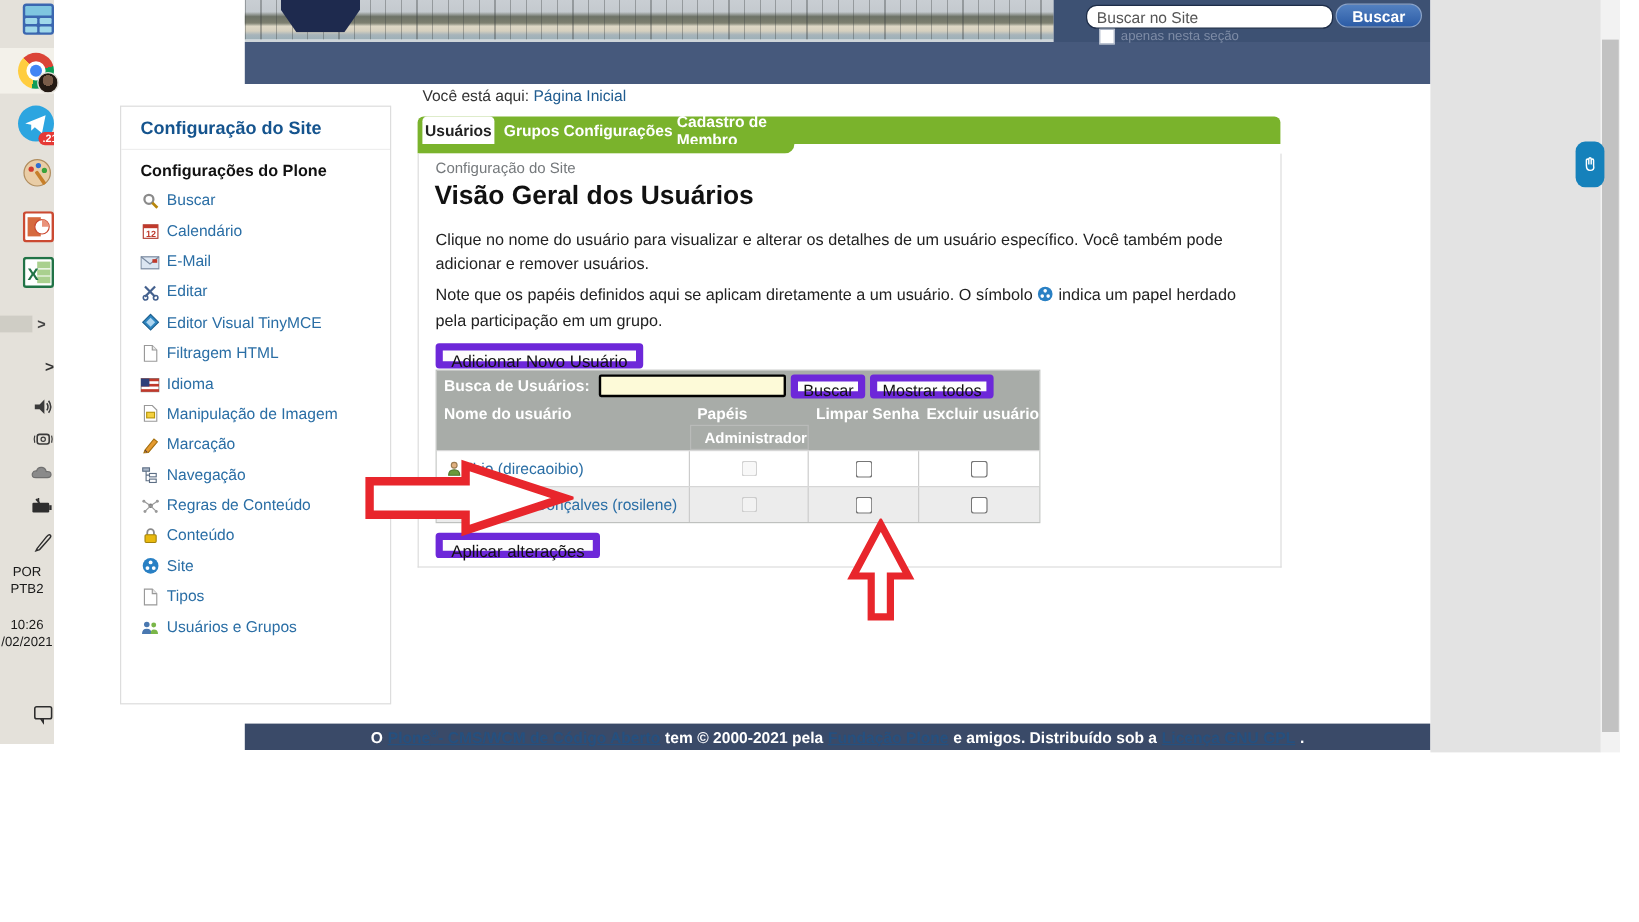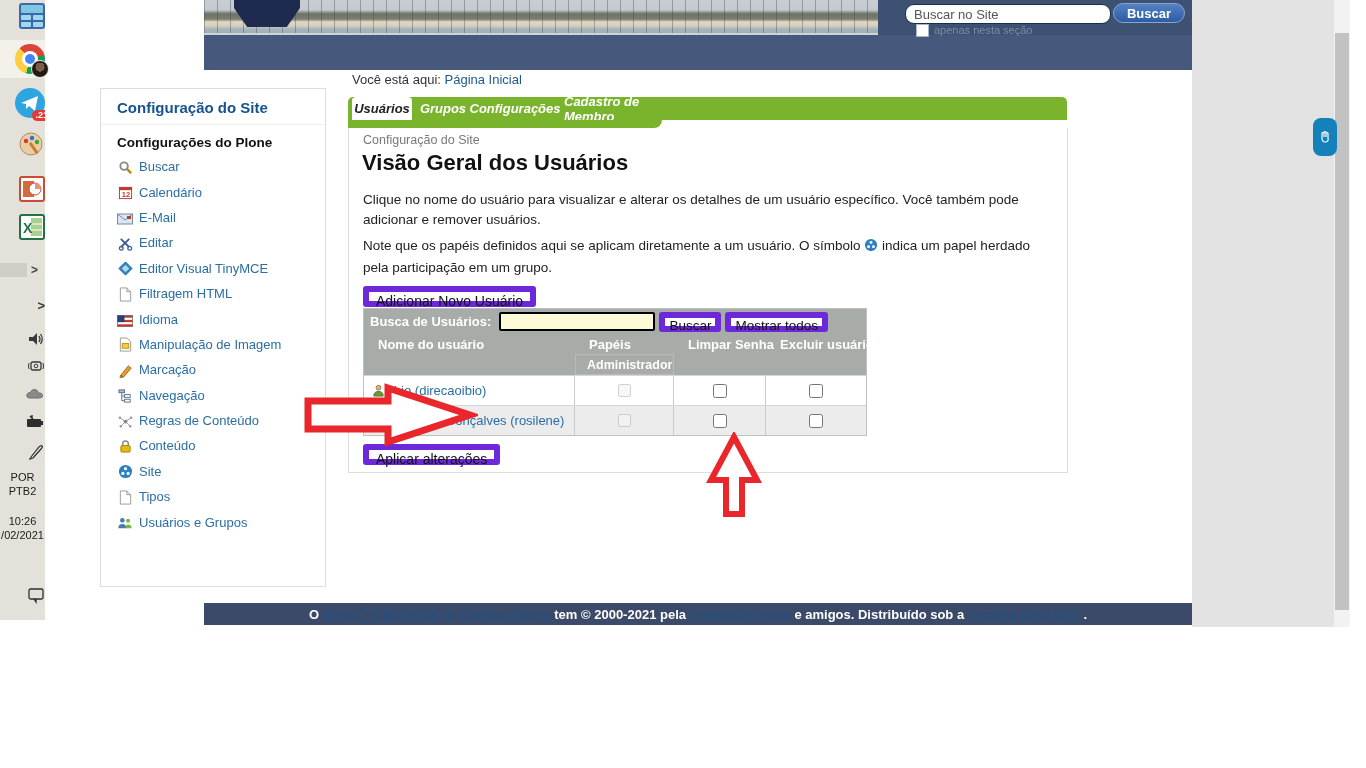--- a/index.html
+++ b/index.html
@@ -57,42 +57,42 @@
   
   .portlet{position:absolute;left:55px;top:88px;width:224px;height:497px;background:#fff;border:1px solid #ddd;}
   .portlet-title{padding:10px 16px 8px 16px;font-size:15px;font-weight:bold;color:#15548e;border-bottom:1px solid #eee;}
   .portlet-section{padding:10px 16px 2px 16px;font-size:13.5px;font-weight:bold;color:#111;}
   .pl-list{list-style:none;margin:0;padding:2px 0 0 0;}
   .pl-list li{height:25.4px;display:flex;align-items:center;padding-left:16px;}
   .pl-list a{display:flex;align-items:center;gap:6px;color:#2a6ea5;text-decoration:none;font-size:13px;}
   .pl-ico{width:16px;height:16px;display:inline-flex;align-items:flex-end;justify-content:center;flex:0 0 16px;}
 
   
-  .tabbar{position:absolute;left:303px;top:97px;width:719px;height:23px;background:#7ab32c;border-radius:5px 5px 0 0;font-style:italic;}
+  .tabbar{position:absolute;left:303px;top:97px;width:719px;height:23px;background:#7ab32c;border-radius:5px 5px 0 0;}
   .tabbar .tab{position:absolute;top:0;height:23px;display:flex;align-items:center;justify-content:center;color:#fff;font-weight:bold;font-size:13px;cursor:pointer;}
   .tab.active{background:#fff;color:#222;border-radius:4px 4px 0 0;}
   .substrip{position:absolute;left:303px;top:120px;width:314px;height:8px;background:#7ab32c;border-radius:0 0 8px 0;}
   .frame{position:absolute;left:303px;top:128px;width:718px;height:344px;background:#fff;border:1px solid #ddd;border-top:none;}
   .uplink{position:absolute;left:14px;top:5px;font-size:12.5px;color:#75797c;text-decoration:none;}
   .h1{position:absolute;left:13px;top:22px;font-size:22px;font-weight:bold;color:#111;}
   .para{position:absolute;left:14px;width:688px;font-size:13.5px;color:#222;line-height:1.45;}
   .plone-inline{display:inline-block;vertical-align:-2px;}
 
   .btn{border:6px solid #6d28d9;border-radius:3px;background:#fdfdfd;font-size:14px;color:#111;padding:1px 7px;font-family:"Liberation Sans",sans-serif;cursor:pointer;}
   .add-btn{position:absolute;left:14px;top:158px;height:21px;}
   .apply-btn{position:absolute;left:14px;top:316px;height:21px;}
 
   
   .utable{position:absolute;left:14px;top:180px;width:504px;border:1px solid #bfc1bf;box-sizing:border-box;}
   .thead{background:#a8aca8;}
   .trowA{display:flex;align-items:center;height:25px;gap:4px;padding-left:6px;}
   .trowA .lbl{font-size:13px;font-weight:bold;color:#fff;white-space:nowrap;}
   .tsearch{width:148px;height:13px;background:#fdfad8;border:2px solid #000;border-radius:2px;margin-left:4px;}
   .sm-btn{font-size:13.5px;padding:0 4px;height:20px;}
-  .trowB{display:grid;grid-template-columns:211px 99px 92px 100px;height:20px;align-items:center;margin-left:8px;}
+  .trowB{display:grid;grid-template-columns:211px 99px 92px 100px;height:20px;align-items:center;}
   .trowB div{font-size:13px;font-weight:bold;color:#fff;padding-left:6px;white-space:nowrap;}
   .trowC{display:grid;grid-template-columns:211px 99px 92px 100px;height:21px;align-items:center;}
   .role-cell{font-size:12.5px;font-weight:bold;color:#fff;padding-left:11px;border:1px solid #b9bbb9;height:100%;display:flex;align-items:center;box-sizing:border-box;background:#a8aca8;}
   .drow{display:grid;grid-template-columns:211px 99px 92px 100px;height:29px;align-items:center;border-top:1px solid #d6d6d6;}
   .drow.alt{background:#ececec;}
   .dcell{height:100%;display:flex;align-items:center;border-right:1px solid #ccc;box-sizing:border-box;}
   .dcell:last-child{border-right:none;}
   .dcell.center{justify-content:center;}
   .ucell{padding-left:8px;gap:6px;}
   .ucell a{color:#2a6ea5;text-decoration:none;font-size:13px;}

